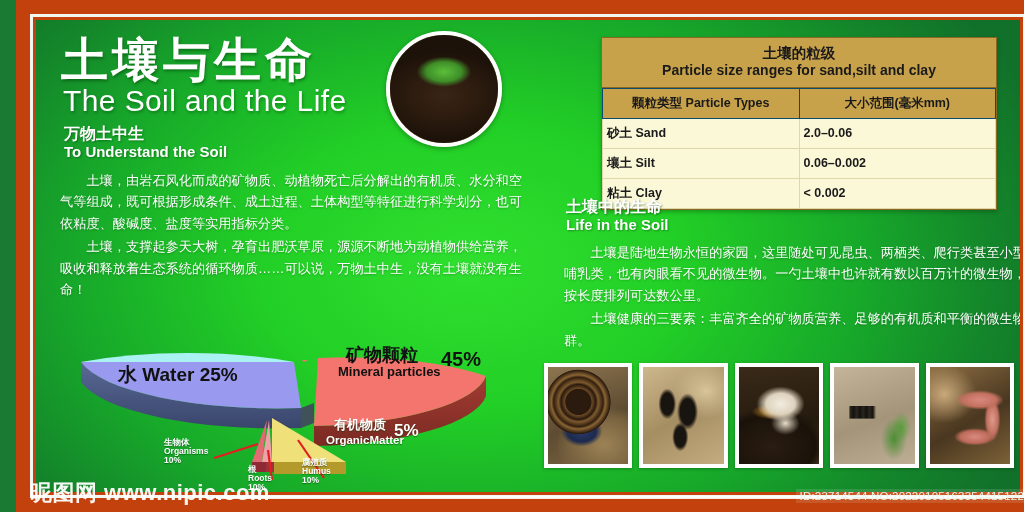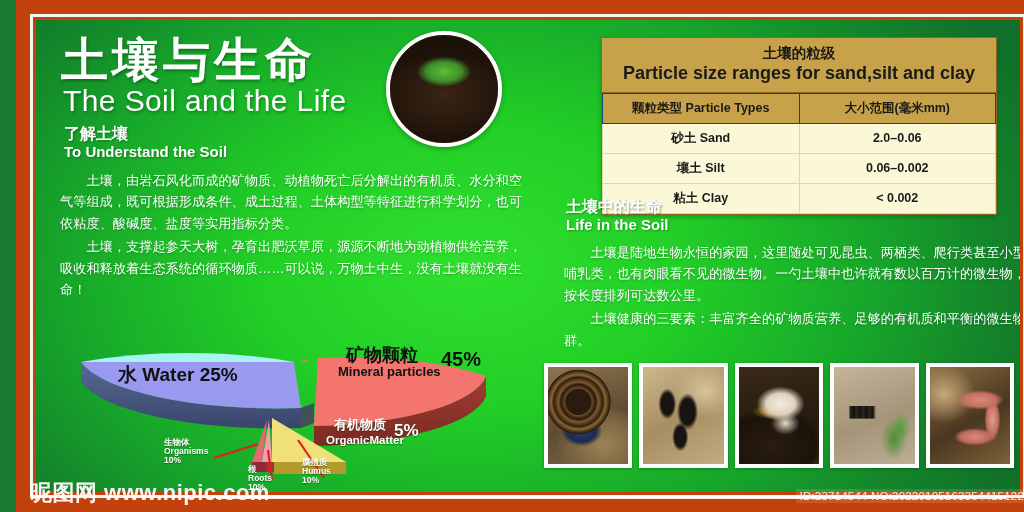--- a/index.html
+++ b/index.html
@@ -66,28 +66,28 @@
     position:absolute; left:565px; top:17px; width:396px;
     border:1px solid #8a6a22; background:#fbf8d8;
     box-shadow:0 2px 4px rgba(0,40,0,.3);
   }
   #table-wrap table { width:100%; border-collapse:collapse; }
   #tbl-title {
     background:#c8a24a; text-align:center; padding:6px 4px 7px;
     border-bottom:1px solid #8a6a22;
   }
   #tbl-title .t-cn { font-size:14.5px; font-weight:bold; color:#1a1a1a; line-height:1.25; }
-  #tbl-title .t-en { font-size:18px; font-weight:bold; color:#1a1a1a; line-height:1.25; }
+  #tbl-title .t-en { font-size:14px; font-weight:bold; color:#1a1a1a; line-height:1.25; }
   #table-wrap th {
     background:#c8a24a; font-size:12.5px; font-weight:bold; color:#1a1a1a;
     padding:6px 4px; border:1px solid #0c4a6e; text-align:center;
   }
   #table-wrap td {
     background:#fbf8d8; font-size:12.5px; font-weight:bold; color:#1a1a1a;
-    padding:6px 4px; border:1px solid #ded8a8; text-align:center;
+    padding:6px 4px; border:1px solid #ded8a8; 
   }
   #right-head { position:absolute; left:530px; top:178px; }
   #right-body {
     position:absolute; left:528px; top:222px; width:462px;
     font-size:13.2px; color:#ffffff; line-height:1.62;
     text-align:justify; text-shadow:0 1px 2px rgba(0,60,0,.35);
   }
   #right-body p { text-indent:2em; margin-bottom:2px; }
   
   #photo-strip {
@@ -182,21 +182,21 @@
   <div id="stage">
 
     <div id="title-cn">土壤与生命</div>
     <div id="title-en">The Soil and the Life</div>
 
     <div id="hands-photo">
       <div class="ph ph-hands"></div>
     </div>
 
     <div id="left-head">
-      <div class="sec-h-cn">了解土壤</div>
+      <div class="sec-h-cn">万物土中生</div>
       <div class="sec-h-en">To Understand the Soil</div>
     </div>
     <div id="left-body">
       <p>土壤，由岩石风化而成的矿物质、动植物死亡后分解出的有机质、水分和空气等组成，既可根据形成条件、成土过程、土体构型等特征进行科学划分，也可依粘度、酸碱度、盐度等实用指标分类。</p>
       <p>土壤，支撑起参天大树，孕育出肥沃草原，源源不断地为动植物供给营养，吸收和释放着生态系统的循环物质……可以说，万物土中生，没有土壤就没有生命！</p>
     </div>
 
     <div id="table-wrap">
       <div id="tbl-title">
         <div class="t-cn">土壤的粒级</div>

